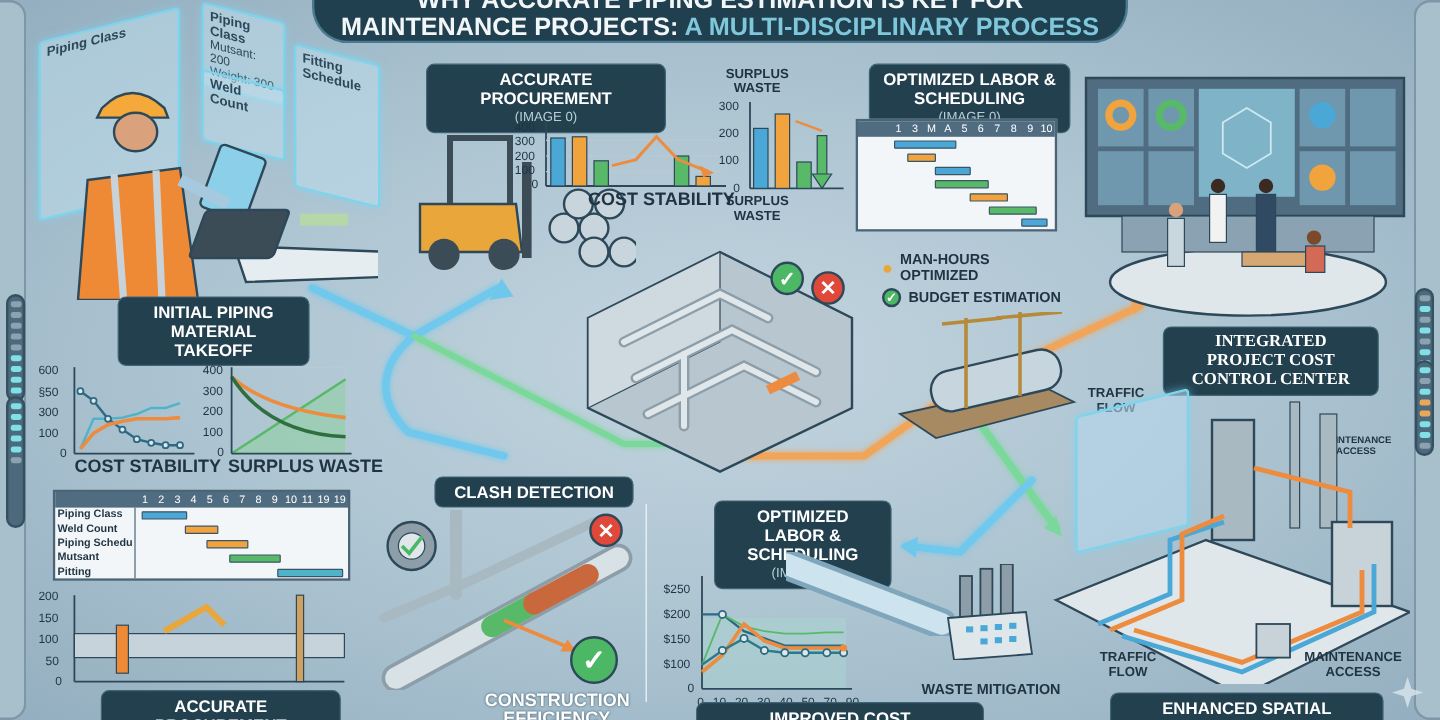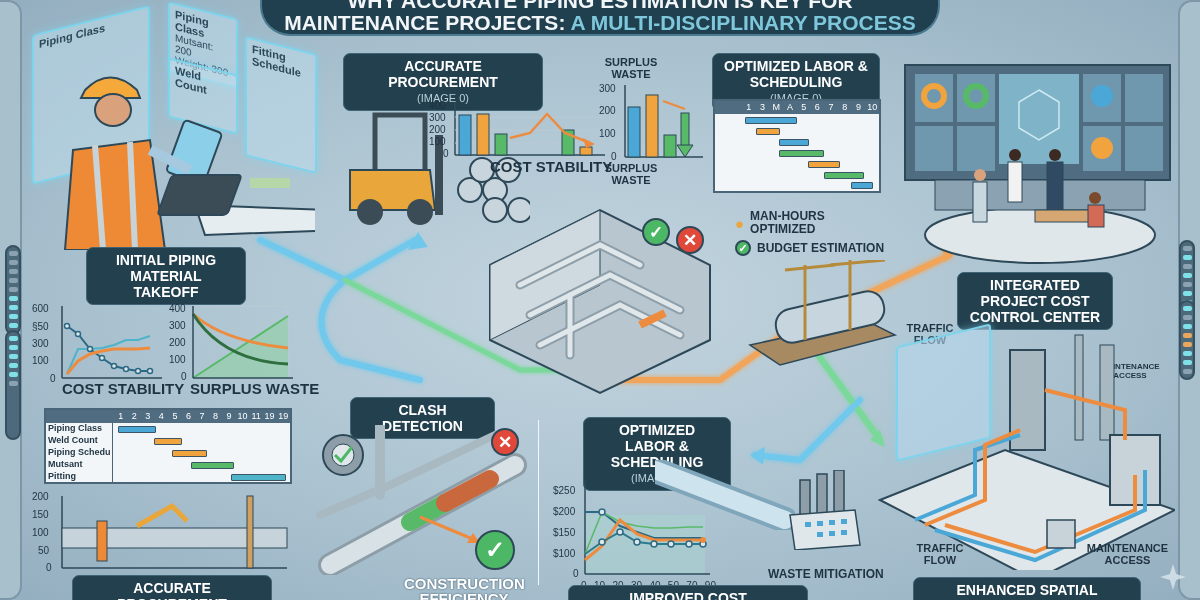--- a/index.html
+++ b/index.html
@@ -34,20 +34,21 @@
   }
   .title-bar .l1 { display: block; color: #f3f6f8; }
   .title-bar .l2a { color: #f3f6f8; }
   .title-bar .l2b { color: #7fc8dc; }
 
   .label-box {
     position: absolute; background: #23404f; color: #fff;
     border-radius: 7px; text-align: center; font-weight: bold;
     font-size: 14px; line-height: 16px; padding: 4px 10px;
     border: 1px solid #3f6476;
+    margin-left: 12px;
   }
   .label-box .sub { display: block; font-weight: normal; font-size: 11px; color: #b9cfd9; }
 
   .panel {
     position: absolute; background: rgba(190, 220, 235, 0.55);
     border: 2px solid #7ed4ec; border-radius: 4px;
     box-shadow: 0 0 8px rgba(126, 212, 236, .6);
     font-size: 10px; color: #2d4858; padding: 3px 5px;
   }
   .panel .ptitle { font-size: 11px; font-weight: bold; }
@@ -342,21 +343,21 @@
     <circle cx="85" cy="115" r="6" fill="#d9a27c"></circle>
       <rect x="78" y="122" width="14" height="40" fill="#c8d6de" stroke="#2d4858"></rect>
     <circle cx="120" cy="95" r="6" fill="#3c2a22"></circle>
       <rect x="113" y="102" width="14" height="40" fill="#f2f2f2" stroke="#2d4858"></rect>
     <circle cx="160" cy="95" r="6" fill="#3c2a22"></circle>
       <rect x="152" y="102" width="16" height="50" fill="#2f4a62" stroke="#2d4858"></rect>
     <rect x="140" y="150" width="60" height="12" fill="#d6a772" stroke="#2d4858"></rect>
     <circle cx="200" cy="138" r="6" fill="#7a4a2a"></circle>
       <rect x="193" y="145" width="16" height="22" fill="#d26a56" stroke="#2d4858"></rect>
   </svg>
-  <div class="label-box" style="left:957px; top:272px; width:156px;">
+  <div class="label-box" style="left:957px; top:272px; width:180px;font-family:Liberation Serif, serif;">
     <span>INTEGRATED PROJECT COST CONTROL CENTER</span>
   </div>
 </div>
 
 <div>
   <div class="chart" style="left:62px; top:306px;">
     <svg width="100" height="60">
       <g class="axis-text">
           <text x="-30" y="6">600</text>
           <text x="-30" y="24">§50</text>
@@ -454,21 +455,21 @@
       <rect x="185" y="0" width="6" height="72" fill="#d0a05f" stroke="#2d4858"></rect>
     </svg>
   </div>
   <div class="label-box" style="left:72px; top:575px; width:200px; height:32px;">
     <span>ACCURATE PROCUREMENT</span>
     
   </div>
 </div>
 
 <div>
-  <div class="label-box" style="left:350px; top:397px; width:145px;">
+  <div class="label-box" style="left:350px; top:397px; width:166px;">
     <span>CLASH DETECTION</span>
   </div>
   <svg style="position:absolute; left:315px; top:425px;" width="215" height="150">
     <circle cx="28" cy="30" r="20" fill="#8d9ea8" stroke="#2d4858" stroke-width="2"></circle>
     <circle cx="28" cy="30" r="11" fill="#dfe7eb" stroke="#2d4858"></circle>
     <path d="M20 30 L26 36 L37 22" stroke="#4cb865" stroke-width="3" fill="none"></path>
     <g stroke-linecap="round" fill="none">
       <path d="M15 140 L200 40" stroke="#8d9ea8" stroke-width="24"></path>
       <path d="M15 140 L200 40" stroke="#d7e1e6" stroke-width="18"></path>
       <path d="M95 97 L130 78" stroke="#58b968" stroke-width="18"></path>

